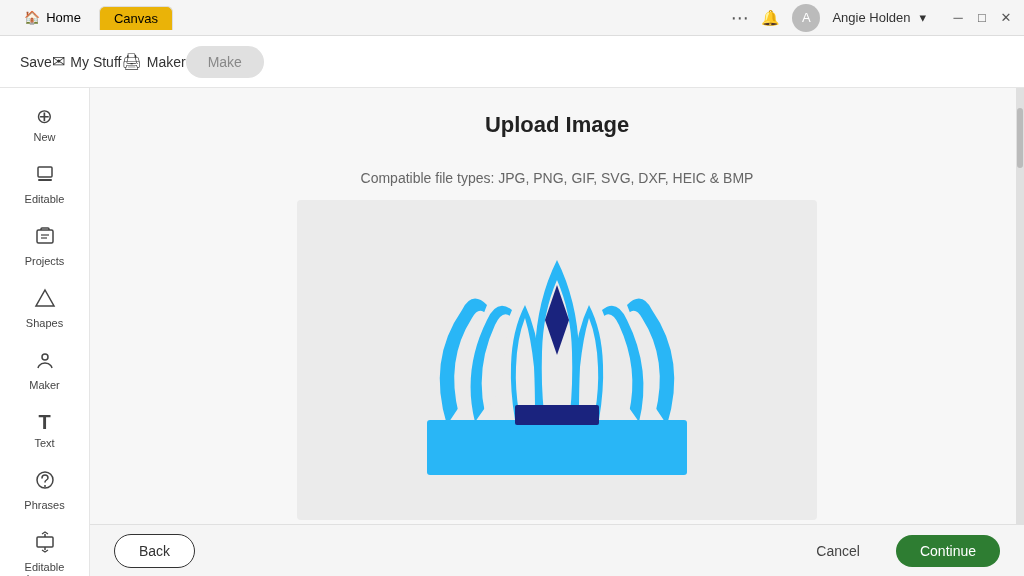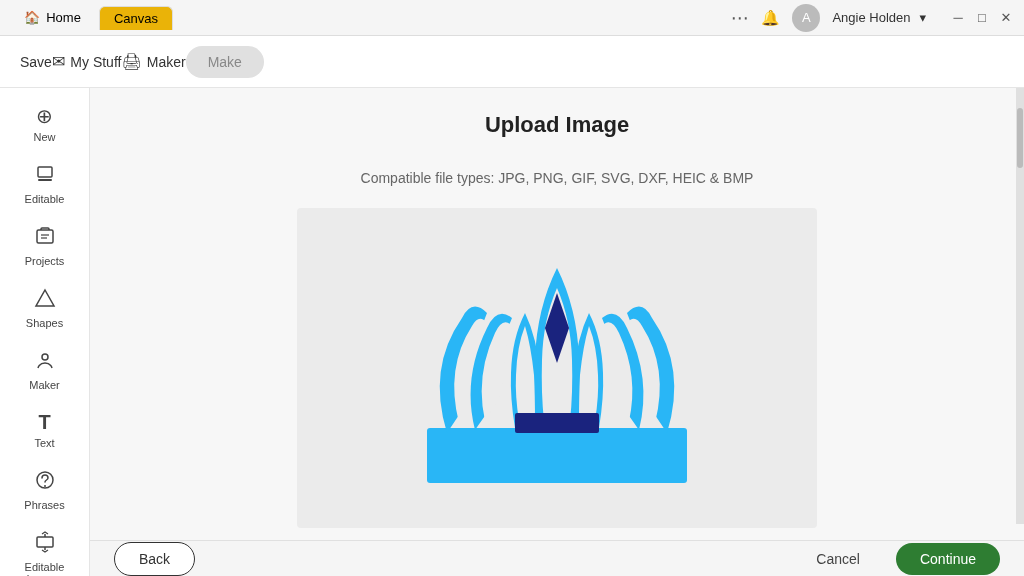--- a/index.html
+++ b/index.html
@@ -178,21 +178,21 @@
       width: 6px;
       height: 60px;
       background: #bbb;
       border-radius: 3px;
       margin: 1px auto;
       margin-top: 20px;
     }
 
     
     .bottom-bar {
-      height: 36px;
+      height: 52px;
       background: #f5f5f5;
       border-top: 1px solid #e0e0e0;
       display: flex;
       align-items: center;
       justify-content: space-between;
       padding: 0 24px;
     }
     .back-btn {
       padding: 8px 24px;
       background: #fff;

